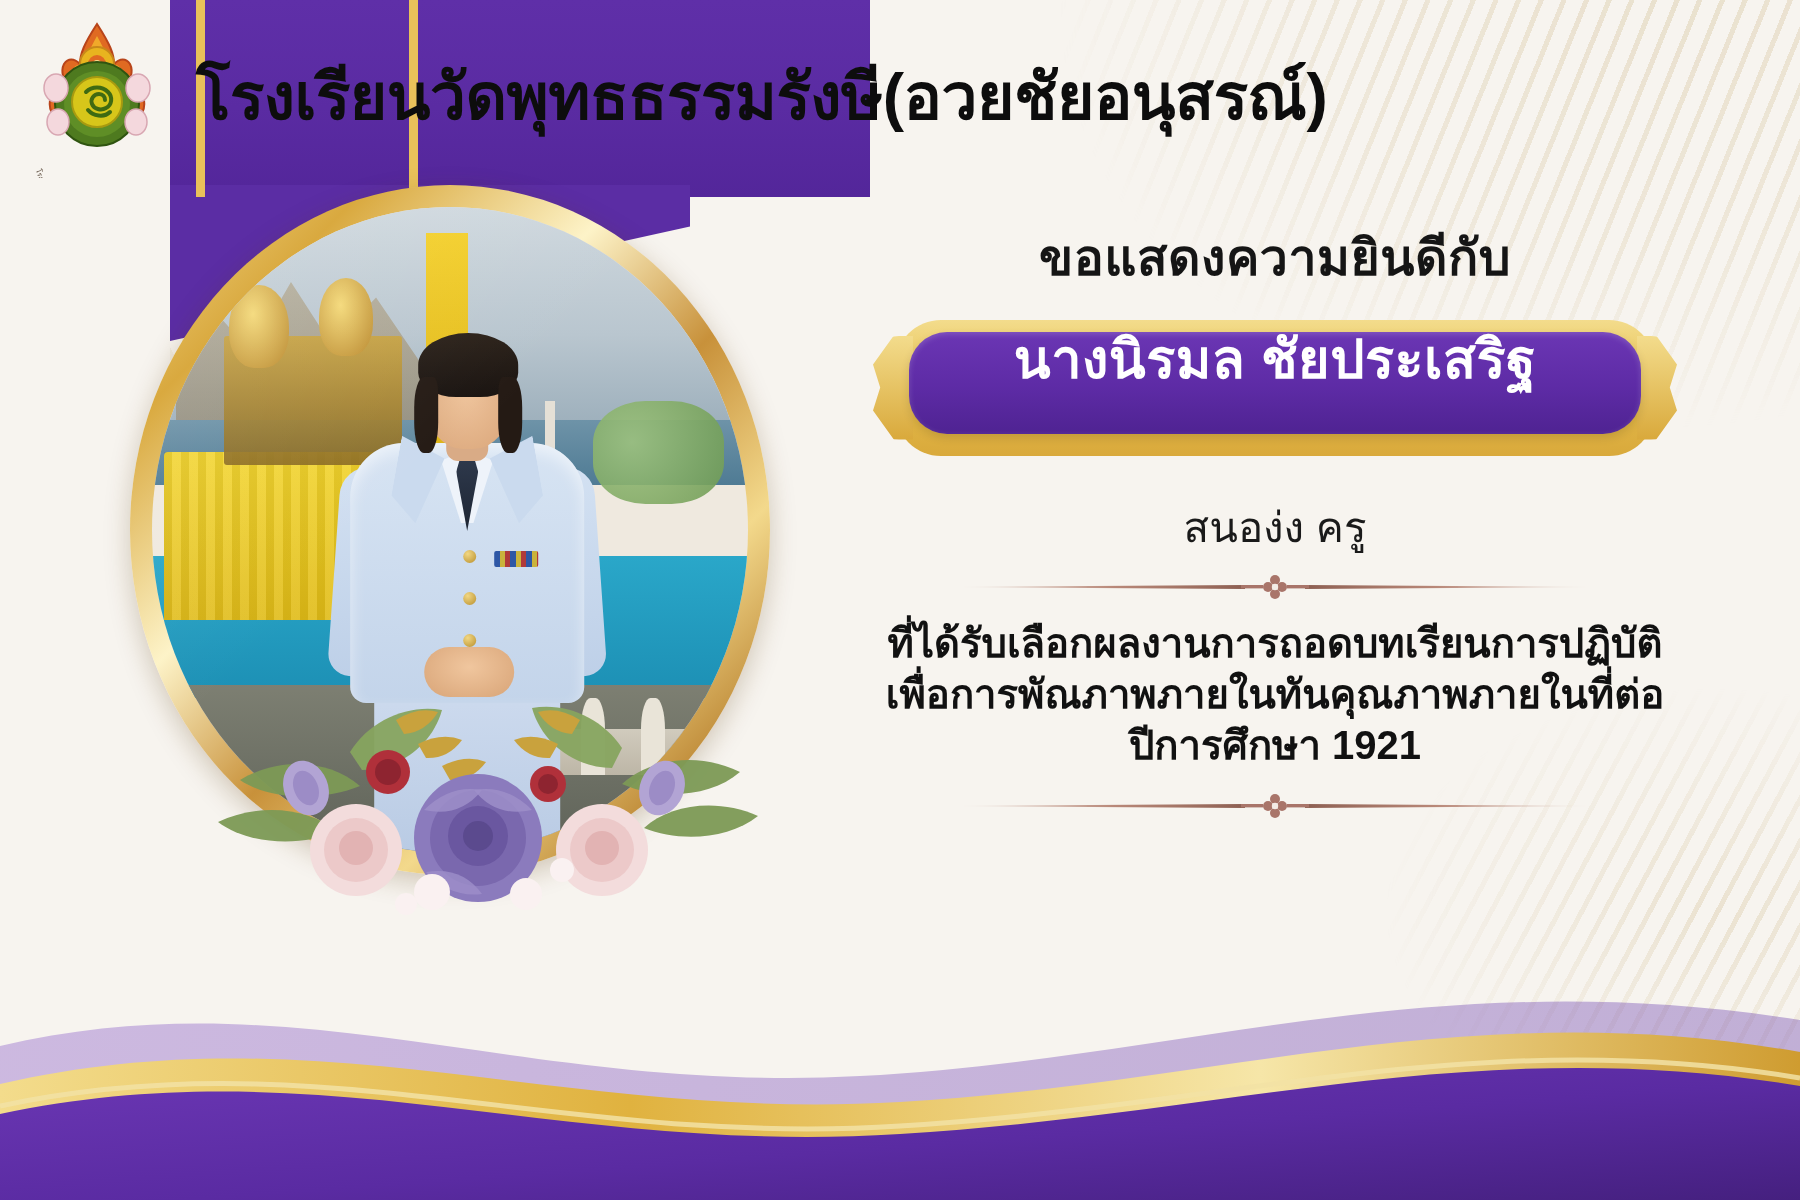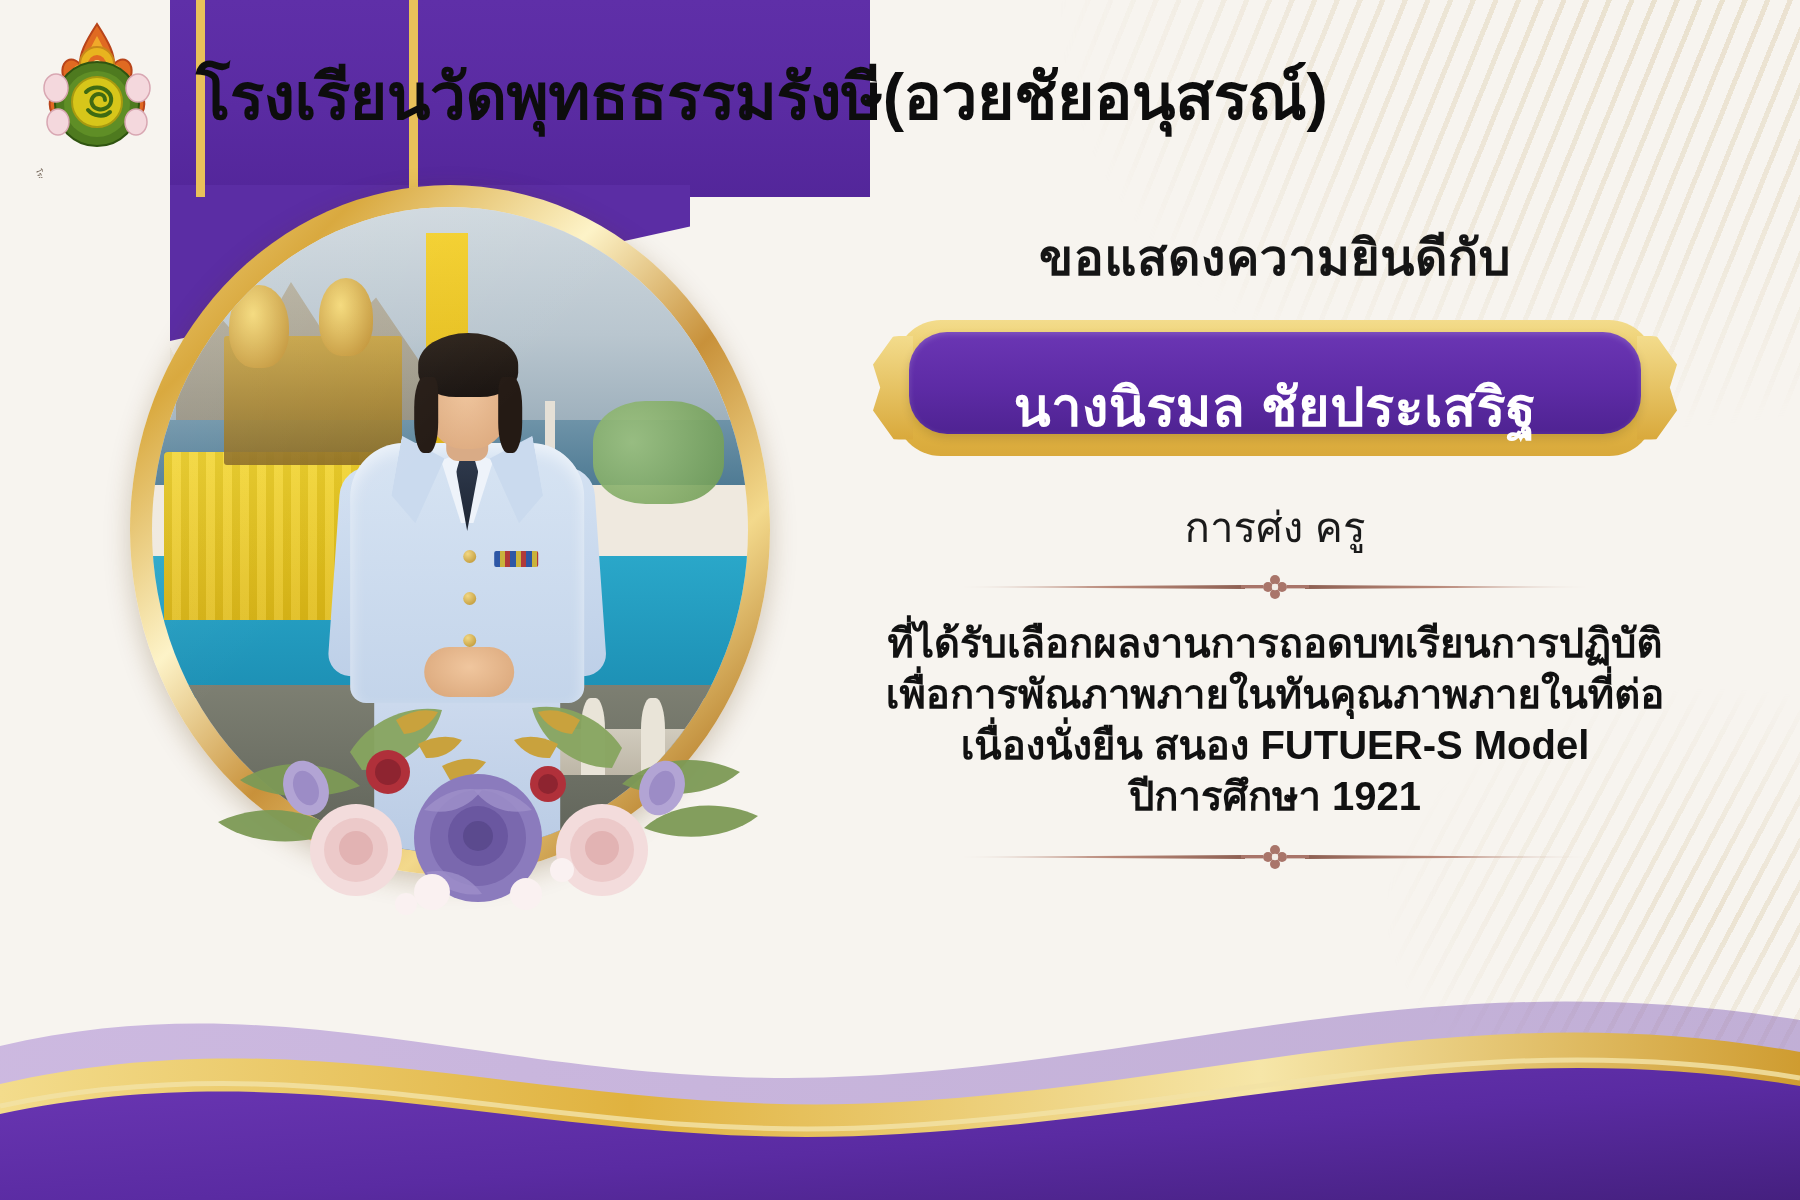--- a/index.html
+++ b/index.html
@@ -167,21 +167,21 @@
     content:"";position:absolute;top:16px;width:40px;height:104px;
     background:linear-gradient(180deg,#f3dc8c,#d9a93b);
   }
   .badge-gold:before{left:-22px;border-radius:26px 0 0 26px;
     clip-path:polygon(52% 0,100% 0,100% 100%,52% 100%,0 72%,18% 50%,0 28%);}
   .badge-gold:after{right:-22px;border-radius:0 26px 26px 0;
     clip-path:polygon(0 0,48% 0,100% 28%,82% 50%,100% 72%,48% 100%,0 100%);}
   .badge-purple{
     position:absolute;left:14px;top:12px;width:732px;height:102px;
     background:linear-gradient(180deg,#6b36b4 0%,#5d2ba5 55%,#4f2392 100%);
-    border-radius:38px;display:flex;align-items:flex-end;justify-content:center;
+    border-radius:38px;display:flex;align-items:flex-start;justify-content:center;
     box-shadow:inset 0 2px 6px rgba(255,255,255,.18),0 4px 10px rgba(0,0,0,.12);
   }
   .badge-name{color:#ffffff;font-size:54px;font-weight:700;letter-spacing:.5px;line-height:1;}
 
   .position-line{margin-top:34px;font-size:42px;color:#1a1a1a;font-weight:400;}
 
   .divider{width:660px;height:26px;margin:14px auto 0;position:relative;}
   .divider svg{display:block;width:660px;height:26px;}
 
   .body-text{
@@ -369,21 +369,21 @@
 
     <div class="congrats">ขอแสดงความยินดีกับ</div>
 
     <div class="name-badge-wrap">
       <div class="badge-gold"></div>
       <div class="badge-purple">
         <span class="badge-name">นางนิรมล ชัยประเสริฐ</span>
       </div>
     </div>
 
-    <div class="position-line">การศ่ง ครู</div>
+    <div class="position-line">สนอง่ง ครู</div>
 
     <div class="divider">
       <svg viewBox="0 0 660 26" xmlns="http://www.w3.org/2000/svg">
         <defs>
           <linearGradient id="dl" x1="0" x2="1">
             <stop offset="0" stop-color="#b58272" stop-opacity="0"></stop>
             <stop offset="55%" stop-color="#b58272" stop-opacity=".95"></stop>
             <stop offset="100%" stop-color="#8d5f52" stop-opacity="1"></stop>
           </linearGradient>
           <linearGradient id="dr" x1="0" x2="1">
@@ -402,21 +402,20 @@
           <circle cx="323" cy="13" r="5"></circle>
             <circle cx="337" cy="13" r="5"></circle>
           <circle cx="330" cy="13" r="3.2" fill="#f3ece6"></circle>
         </g>
       </svg>
     </div>
 
     <div class="body-text">
       <div>ที่ได้รับเลือกผลงานการถอดบทเรียนการปฏิบัติ</div>
       <div>เพื่อการพัณภาพภายในทันคุณภาพภายในที่ต่อ</div>
-      <div>เนื่องนั่งยืน สนอง FUTUER-S Model</div>
       <div>ปีการศึกษา 1921</div>
     </div>
 
     <div class="divider" style="margin-top:22px;">
       <svg viewBox="0 0 660 26" xmlns="http://www.w3.org/2000/svg">
         <path d="M10 13 L300 11 L300 15 Z" fill="url(#dl)"></path>
         <path d="M650 13 L360 11 L360 15 Z" fill="url(#dr)"></path>
         <rect x="296" y="11" width="22" height="3.4" fill="#a9756a"></rect>
         <rect x="342" y="11" width="22" height="3.4" fill="#a9756a"></rect>
         <g fill="#a9756a">

